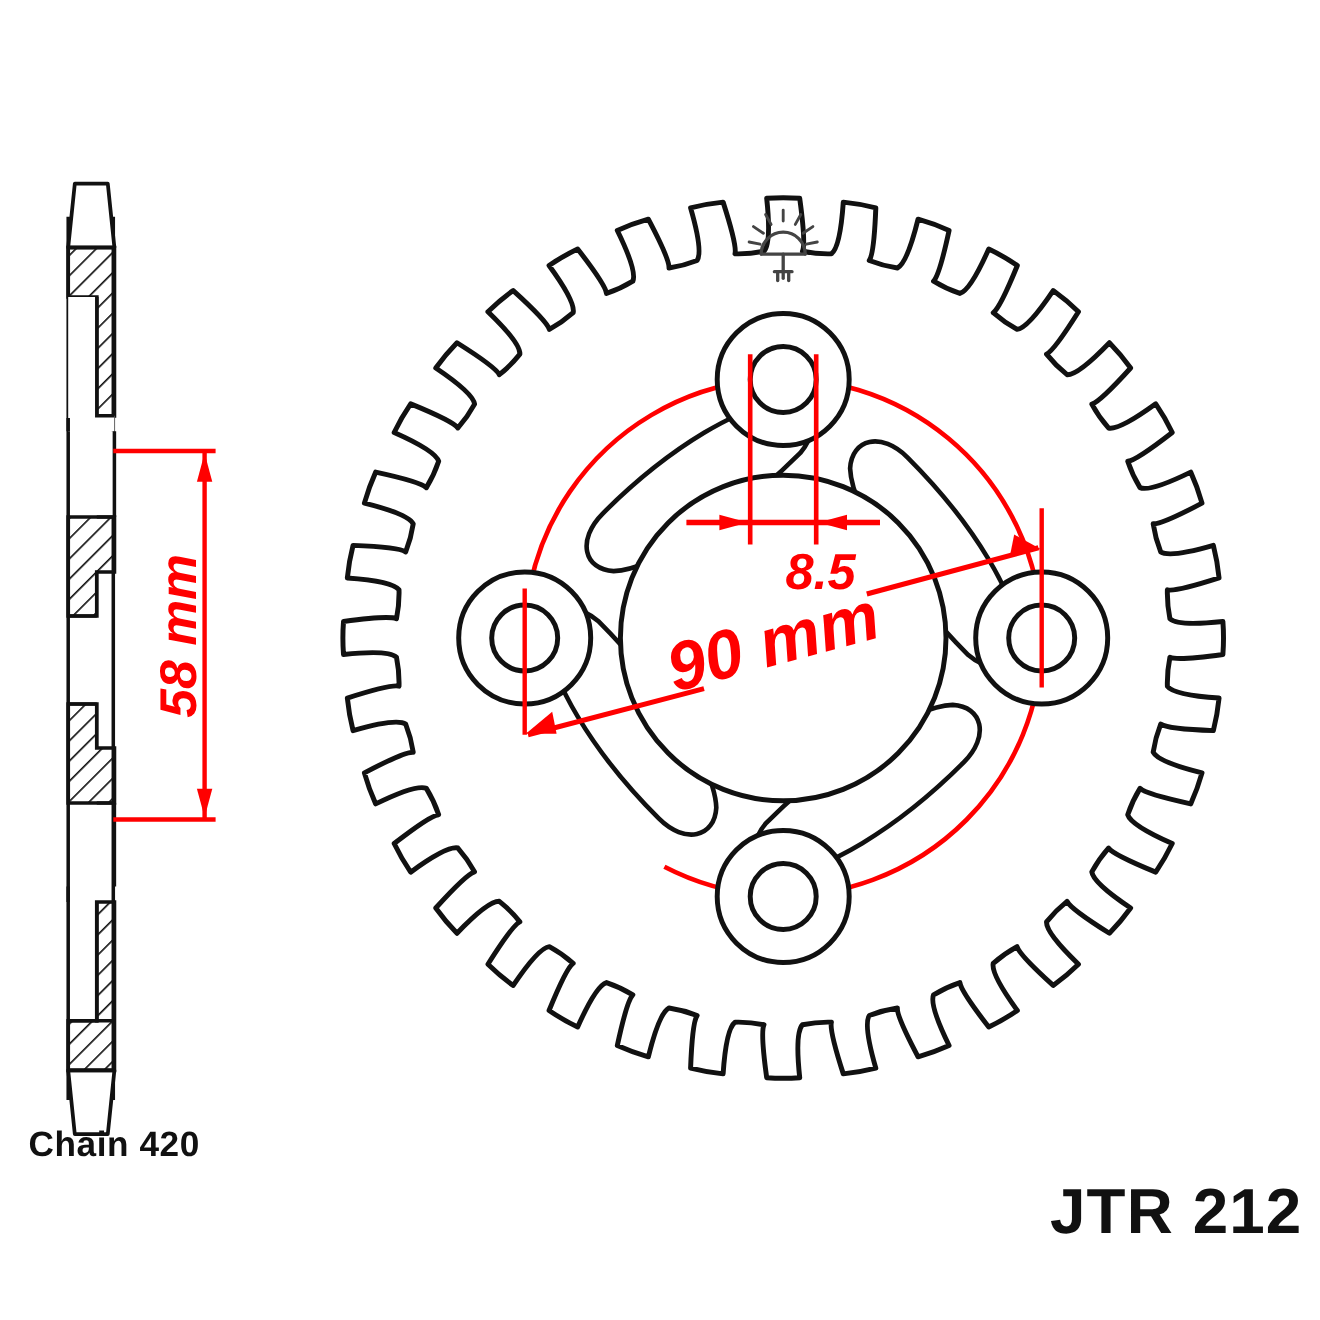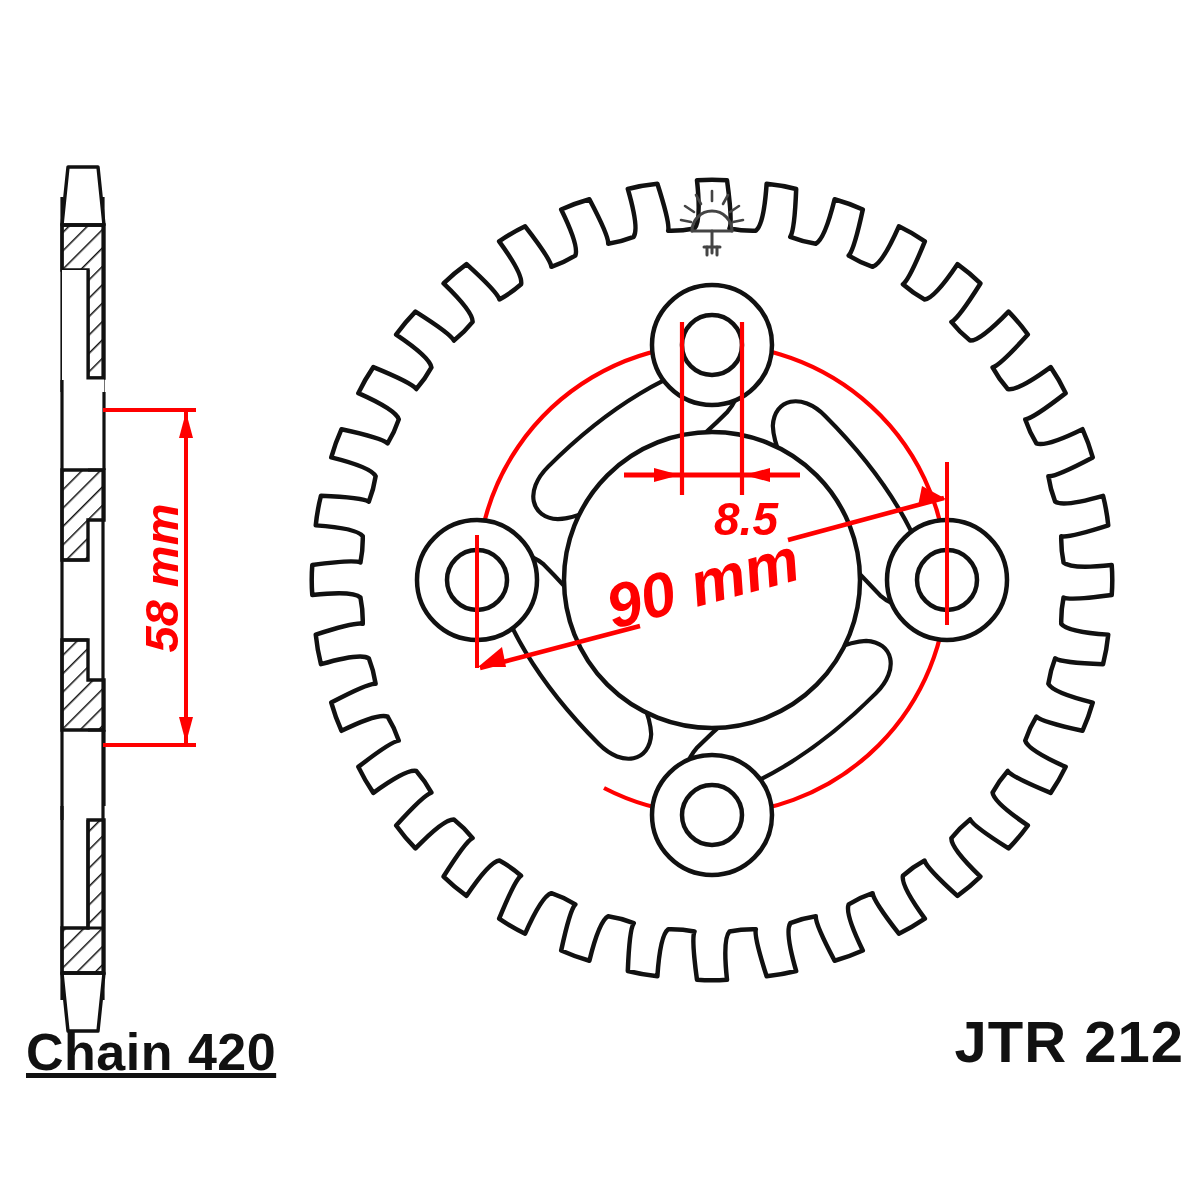--- a/index.html
+++ b/index.html
@@ -25,26 +25,25 @@
     position: absolute;
     font-family: "Liberation Sans", sans-serif;
     font-weight: bold;
     color: #111111;
     white-space: nowrap;
     letter-spacing: 0.5px;
   }
   .label-chain {
     left: 26px;
     top: 1022px;
-    font-size: 52px;
-    text-decoration: underline;
+    font-size: 32px;
   }
   .label-part {
     right: 16px;
-    top: 1008px;
+    top: 1068px;
     font-size: 58px;
     letter-spacing: 1px;
   }
 </style>
 </head>
 <body>
 
 <svg id="sheet" viewBox="0 0 1200 1200" xmlns="http://www.w3.org/2000/svg">
 
   <rect x="0" y="0" width="1200" height="1200" fill="#ffffff"></rect>

